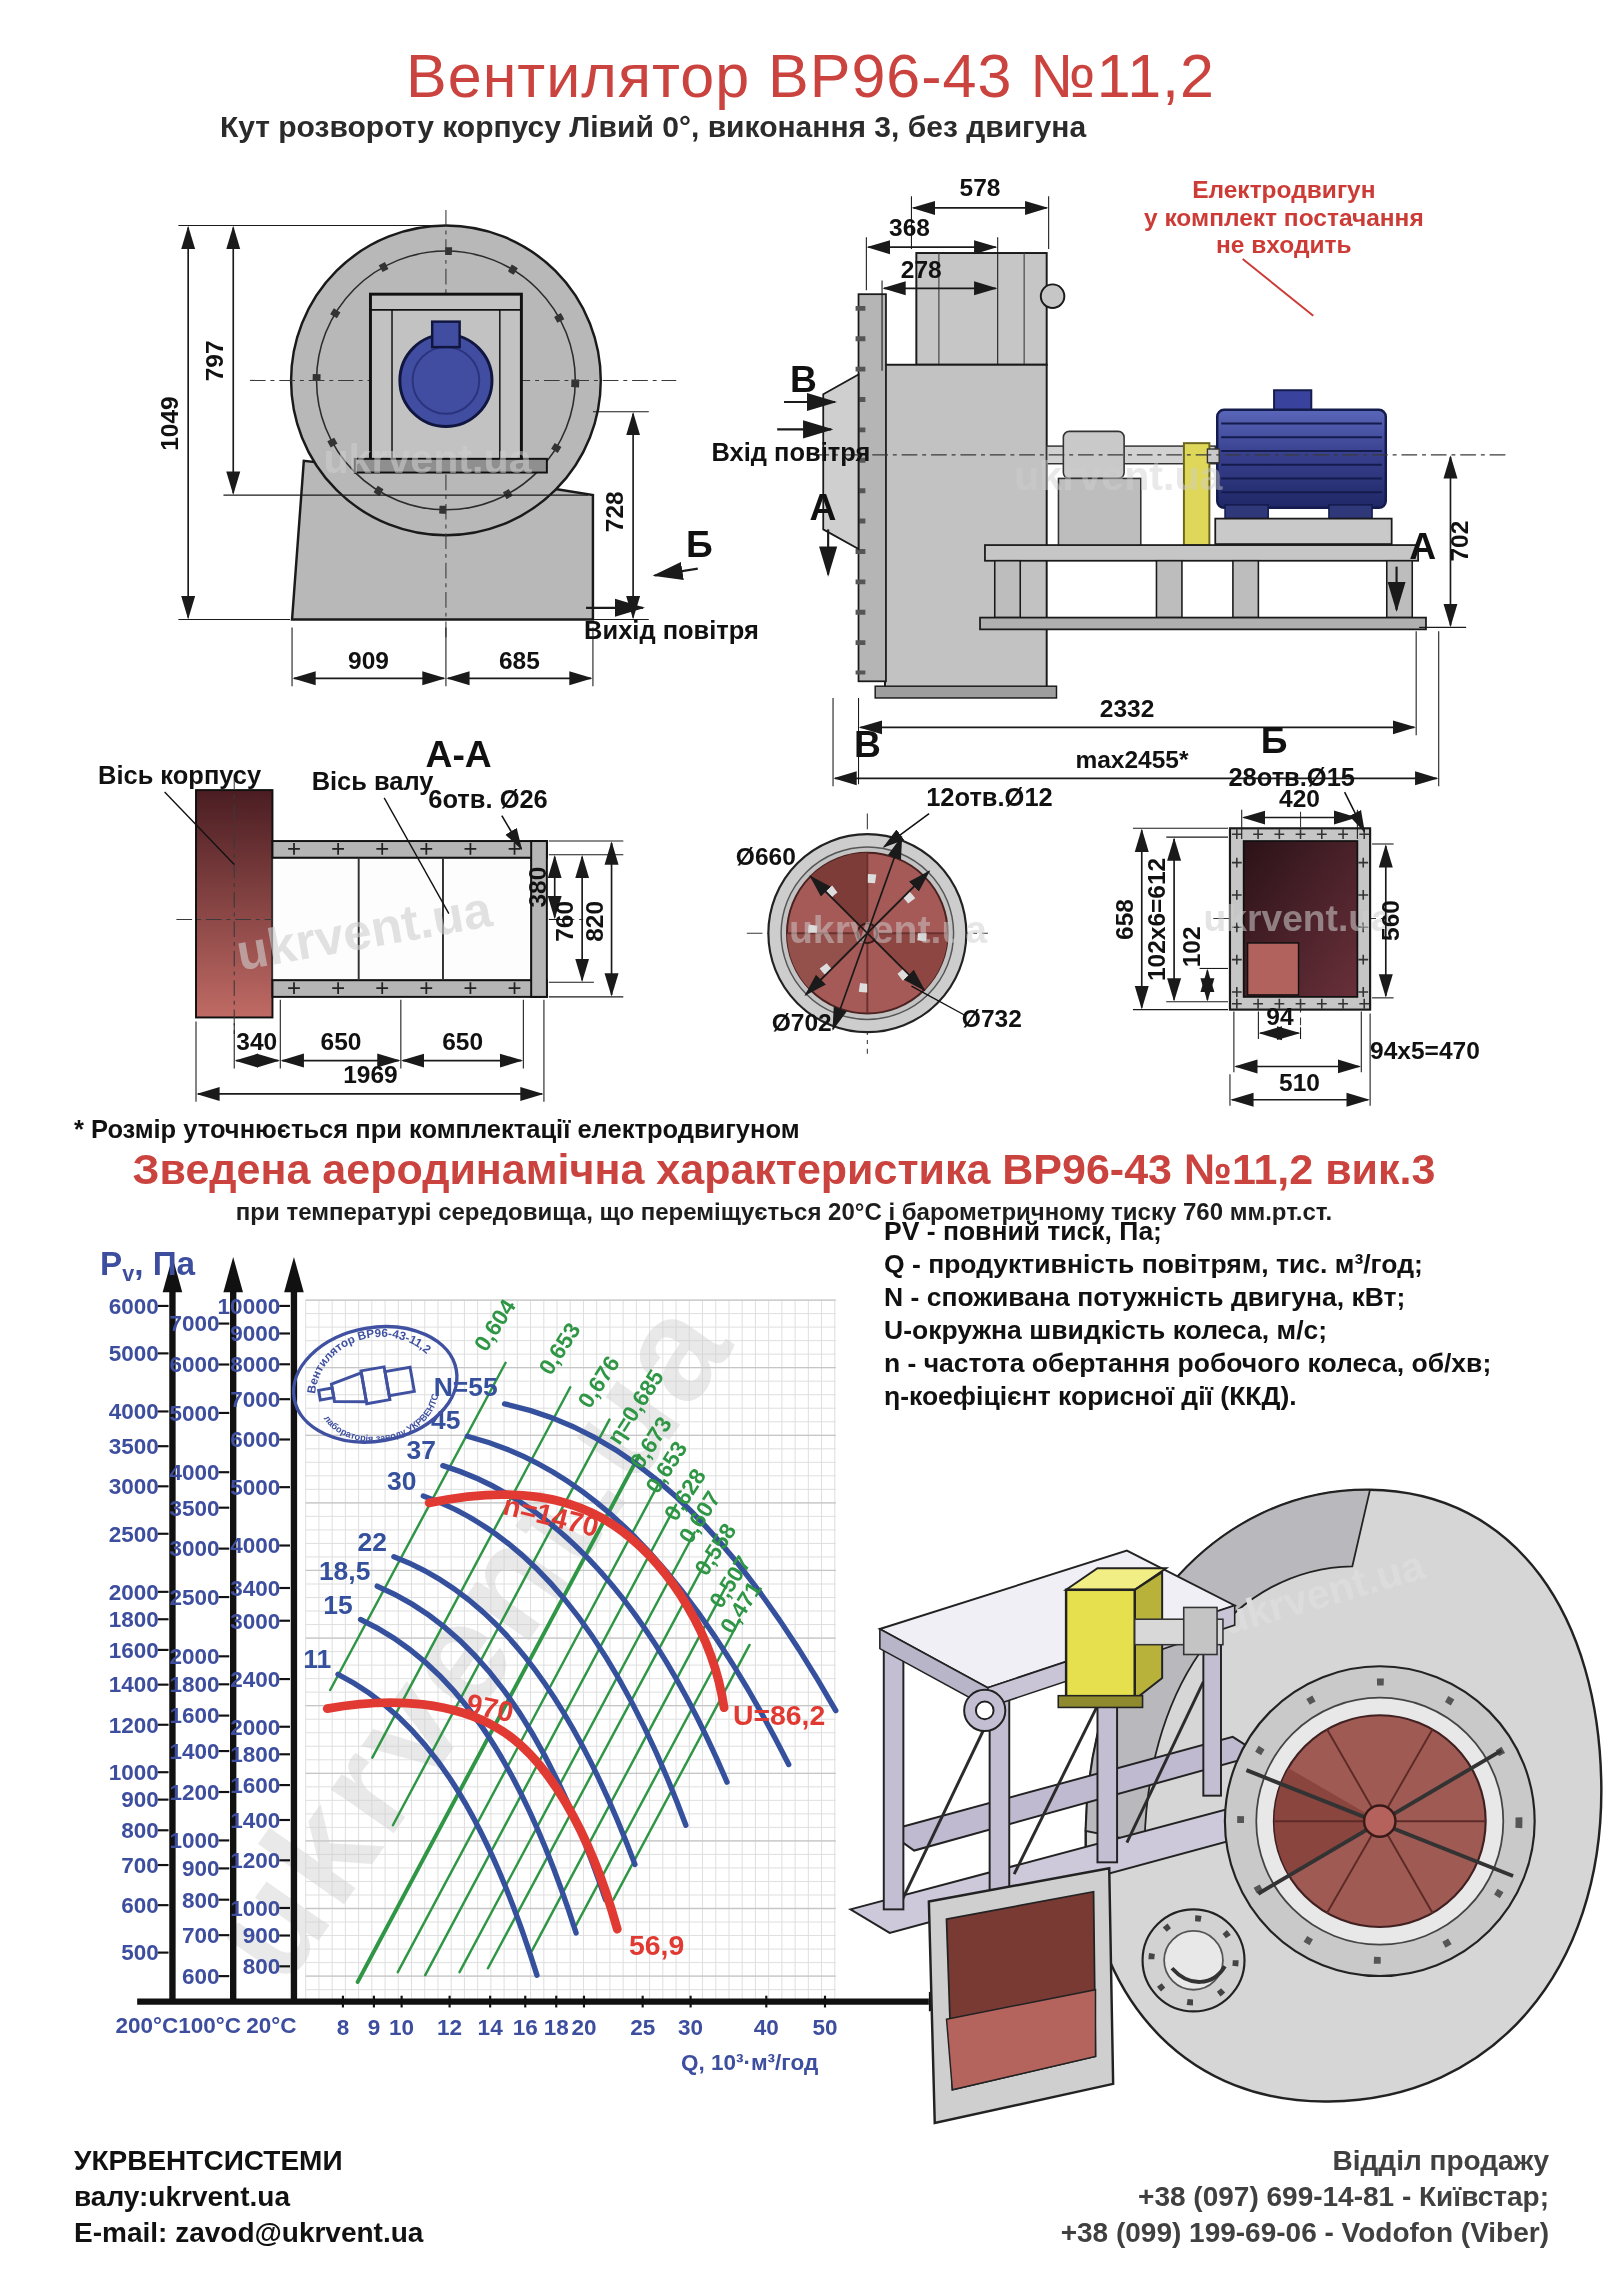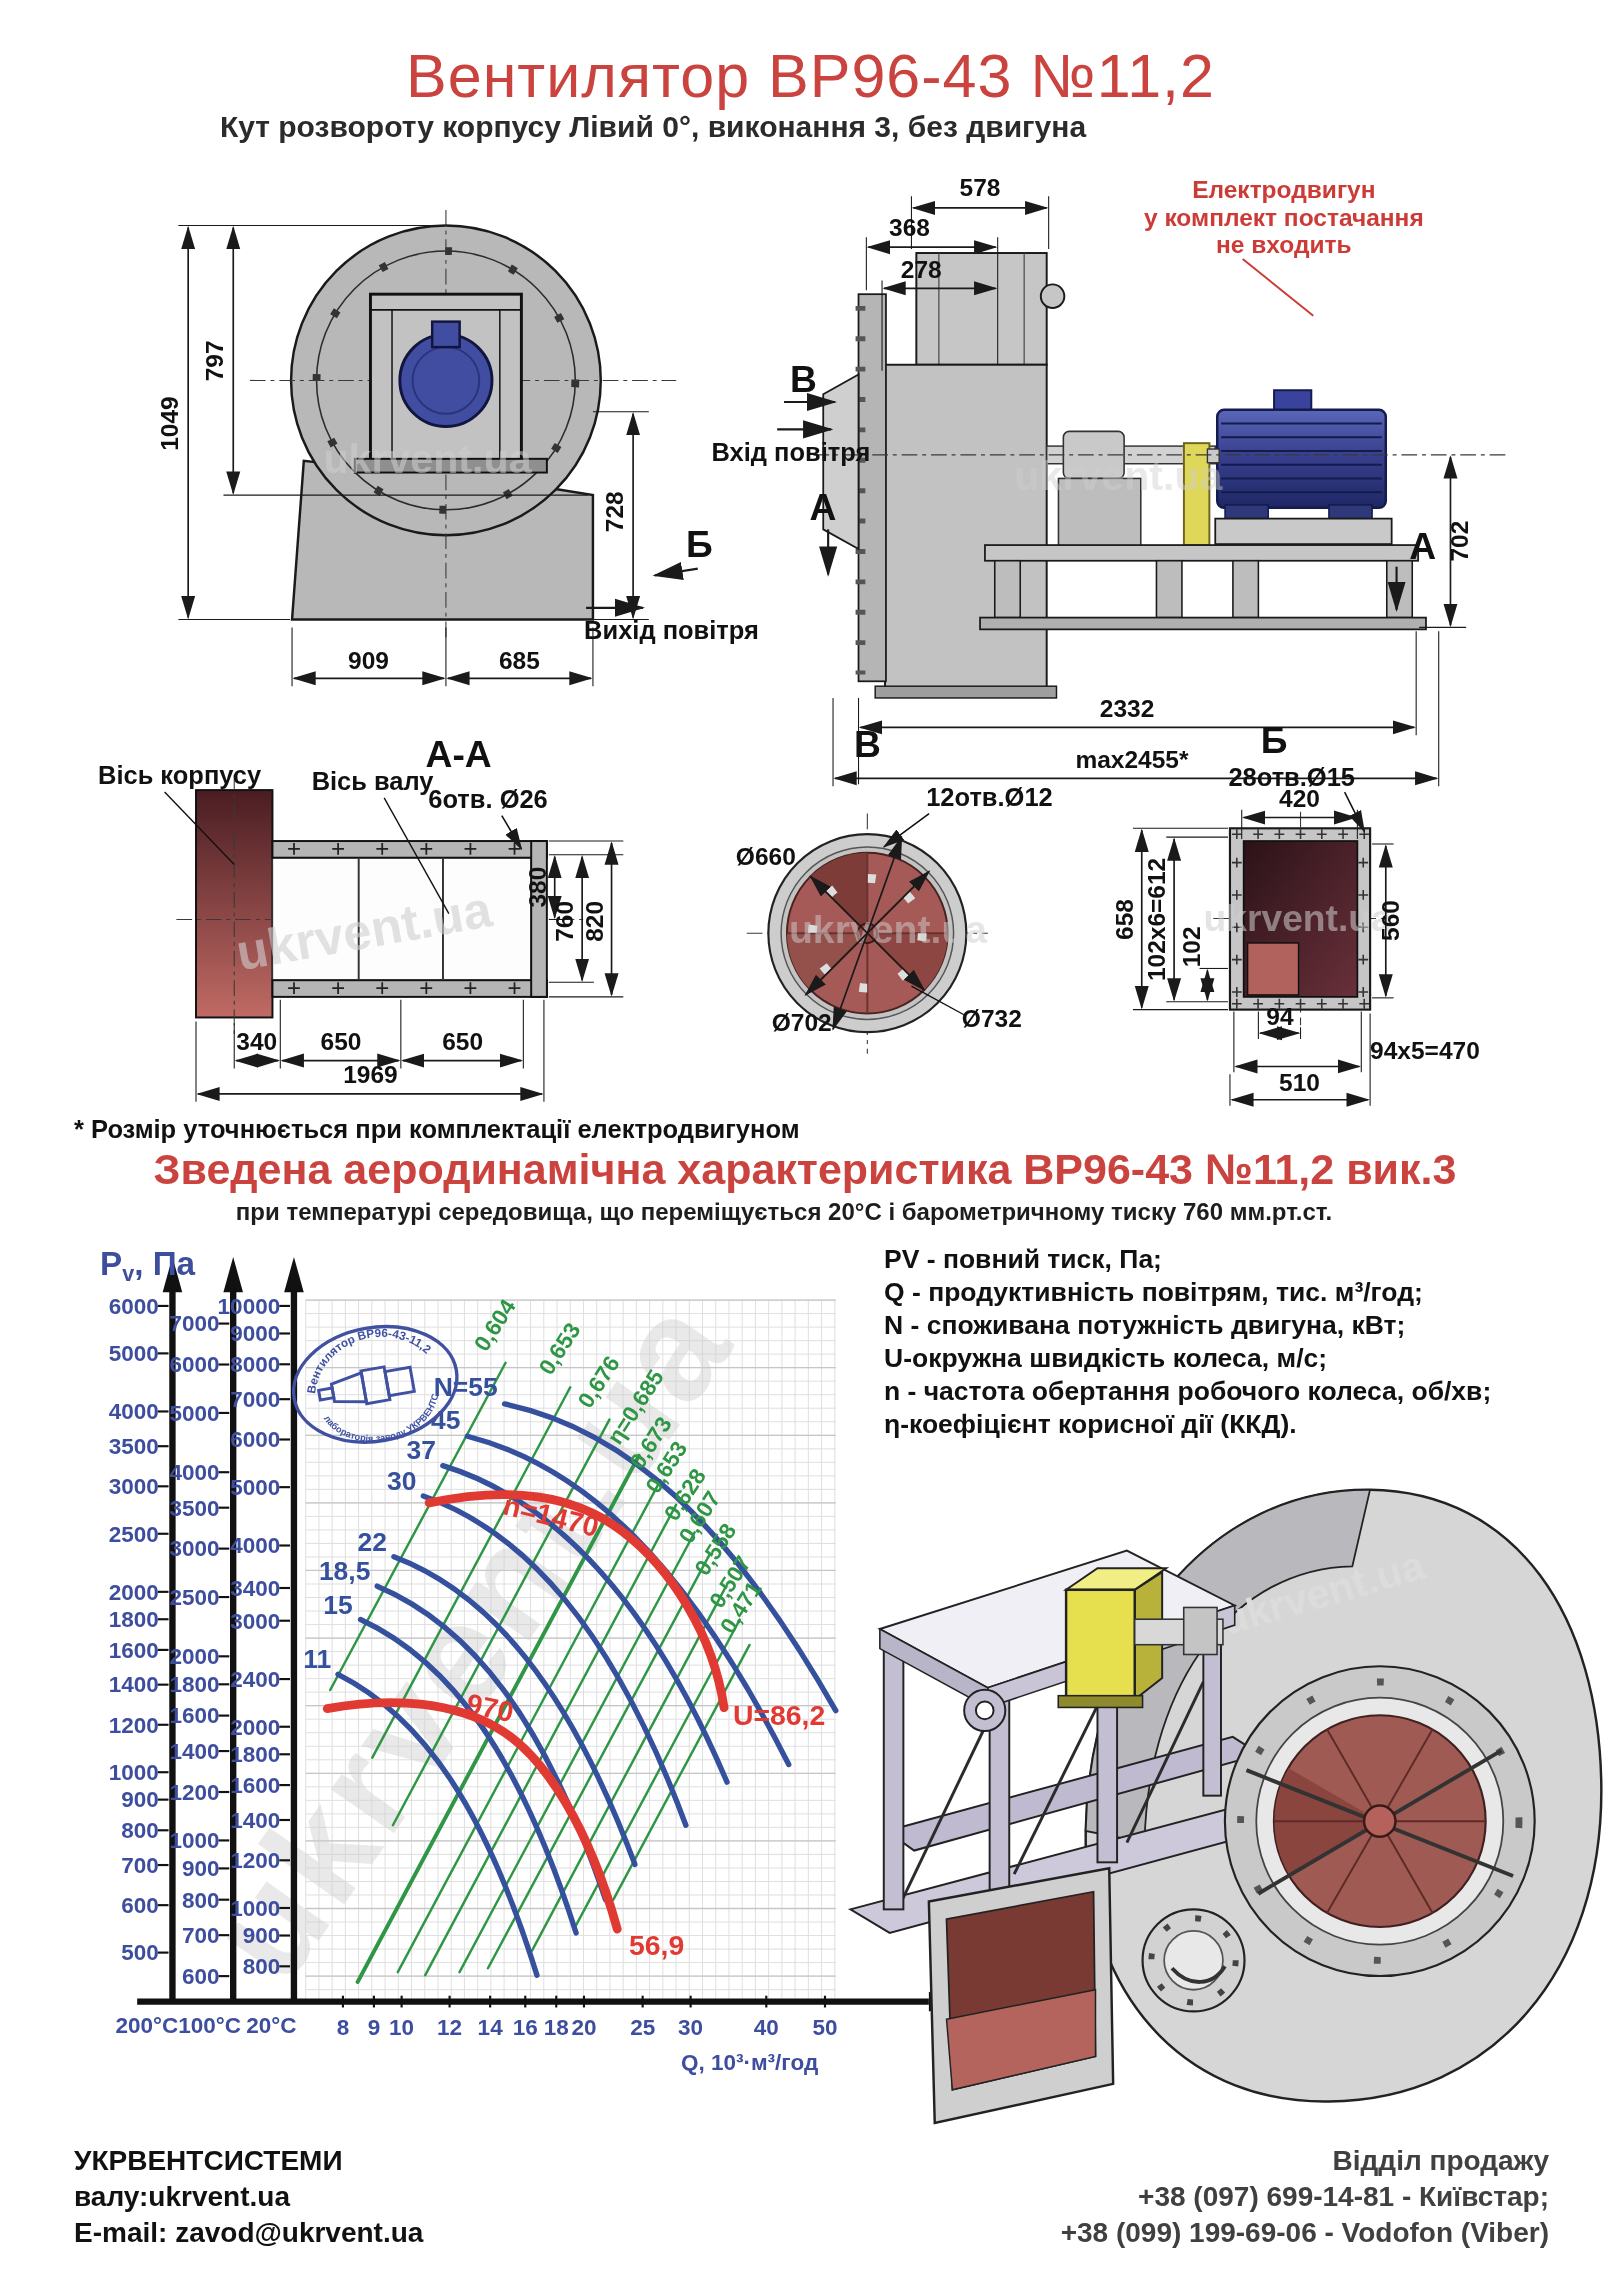--- a/index.html
+++ b/index.html
@@ -1,23 +1,23 @@
 <!DOCTYPE html>
 <html><head>
 <meta charset="utf-8">
 <style>
   html,body{margin:0;padding:0;background:#ffffff;}
   body{width:1621px;height:2293px;position:relative;font-family:"Liberation Sans",sans-serif;overflow:hidden;}
   .abs{position:absolute;}
   .page-title{left:0;top:41px;width:1621px;text-align:center;font-size:61px;font-weight:normal;color:#cb433e;letter-spacing:1px;}
   .page-subtitle{left:0;top:110px;width:1306px;text-align:center;font-size:30px;font-weight:bold;color:#2b2b2b;}
   .footnote{left:74px;top:1115px;font-size:25.5px;font-weight:bold;color:#111;}
-  .chart-heading{left:0;top:1145px;width:1568px;text-align:center;font-size:43px;font-weight:bold;color:#cb433e;padding-left:21px;}
+  .chart-heading{left:0;top:1145px;width:1568px;text-align:center;font-size:43px;font-weight:bold;color:#cb433e;}
   .chart-subheading{left:0;top:1198px;width:1568px;text-align:center;font-size:24px;font-weight:bold;color:#1d1d1d;}
-  .legend-block{left:884px;top:1243px;width:676px;}
+  .legend-block{left:884px;top:1215px;width:676px;}
   .legend-line{font-size:26.5px;font-weight:bold;color:#111;line-height:33px;white-space:nowrap;}
   .footer-left{left:74px;top:2143px;font-size:28px;font-weight:bold;color:#111;line-height:36px;}
   .footer-right{left:882px;top:2143px;width:667px;text-align:right;font-size:28px;font-weight:bold;color:#404040;line-height:36px;}
   svg{position:absolute;}
   svg text{font-family:"Liberation Sans",sans-serif;}
   .dt{font-size:25px;font-weight:bold;fill:#111;}
   .lbl{font-size:26px;font-weight:bold;fill:#111;}
   .sec{font-size:38px;font-weight:bold;fill:#111;}
   .dl{stroke:#1a1a1a;stroke-width:1.7;marker-start:url(#arr);marker-end:url(#arr);}
   .el{stroke:#1a1a1a;stroke-width:1.1;}

